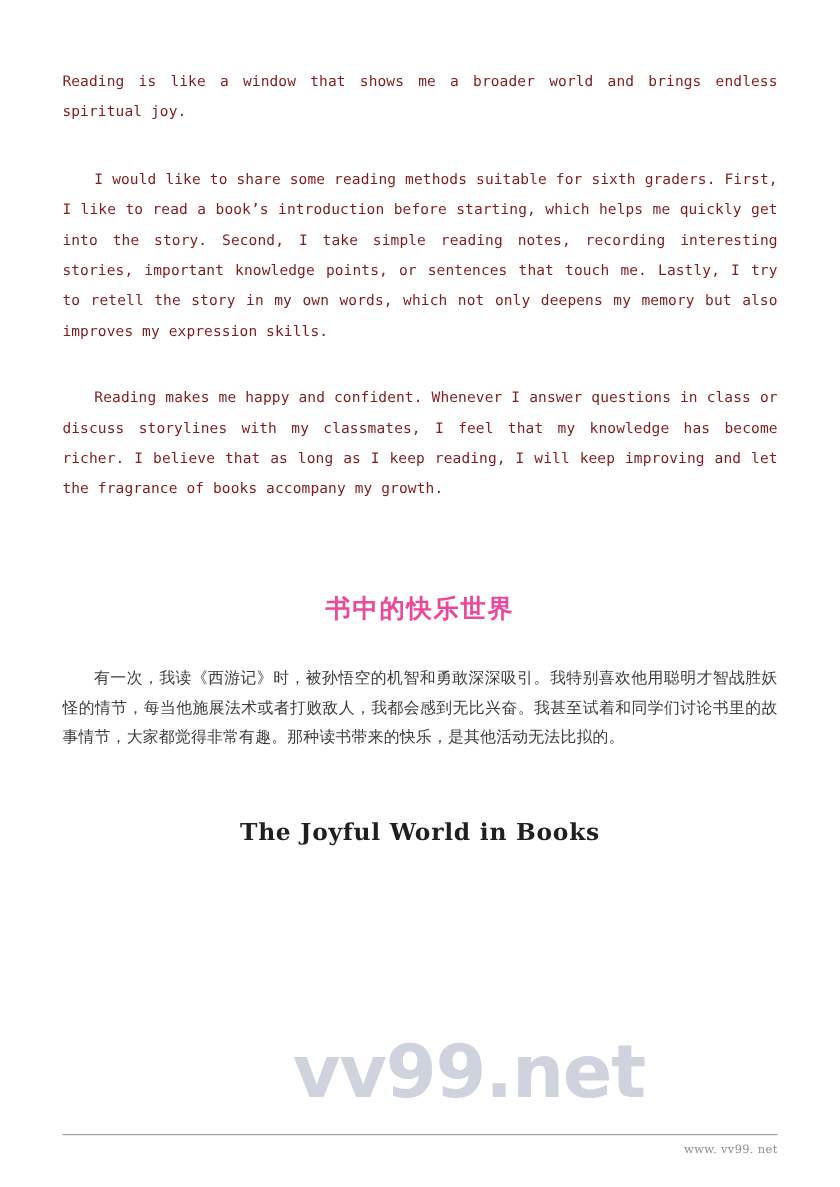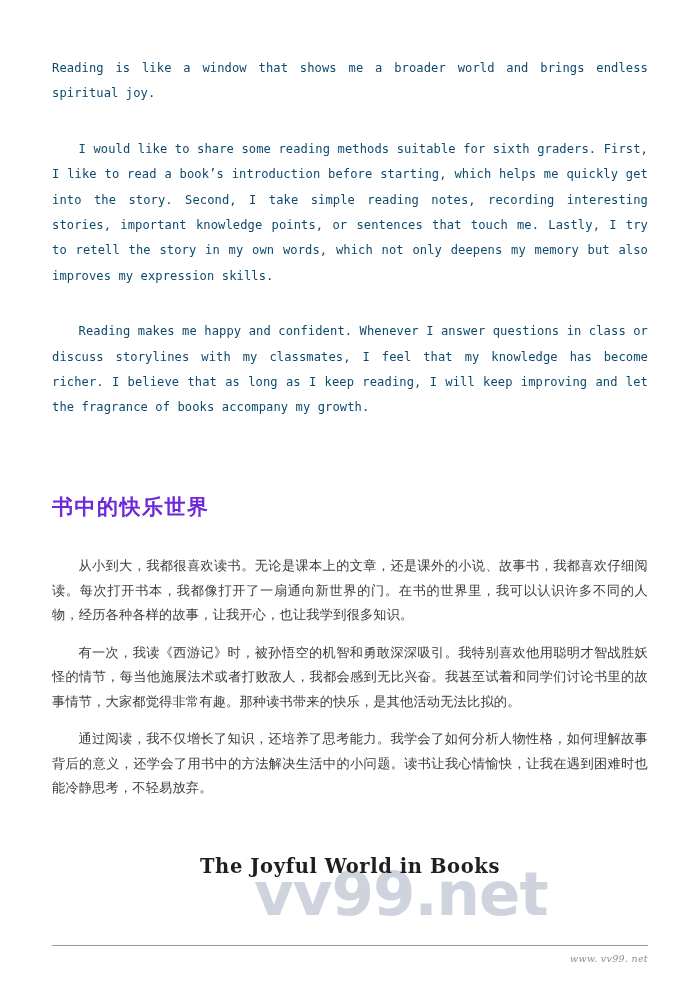--- a/index.html
+++ b/index.html
@@ -18,57 +18,58 @@
   .content {
     position: absolute;
     left: 52px;
     top: 0;
     width: 596px;
   }
 
   
   .watermark {
     position: absolute;
-    left: 254px;
+    left: 244px;
     top: 858px;
     font-family: "DejaVu Sans", sans-serif;
     font-weight: bold;
     font-size: 61px;
     letter-spacing: -1px;
     color: #c6ccd8;
     opacity: 0.85;
     white-space: nowrap;
     pointer-events: none;
     z-index: 5;
   }
 
   
   .en-para {
     font-family: "DejaVu Sans Mono", "Liberation Mono", monospace;
     font-size: 12.1px;
     line-height: 25.4px;
-    color: #0c4a6e;
+    color: #7f1d1d;
     text-align: justify;
     text-justify: inter-word;
     margin: 0;
     letter-spacing: 0.1px;
   }
   .en-para.indent {
     text-indent: 2.2em;
   }
   .en-para + .en-para {
     margin-top: 30px;
   }
 
   
   .cn-title {
     font-family: "DejaVu Serif", "Liberation Serif", serif;
     font-weight: bold;
     font-size: 21px;
-    color: #6d28d9;
+    color: #ec4899;
+    text-align: center;
     letter-spacing: 1.5px;
     margin: 0;
     line-height: 1.3;
   }
 
   
   .cn-para {
     font-family: "DejaVu Serif", "Liberation Serif", serif;
     font-size: 13.2px;
     line-height: 24.5px;
@@ -112,21 +113,20 @@
   }
   .footer-rule {
     width: 100%;
     height: 1px;
     background: #9a9a9a;
     border: 0;
     margin: 0;
   }
   .footer-text {
     font-family: "DejaVu Serif", "Liberation Serif", serif;
-    font-style: italic;
     font-size: 9.5px;
     color: #8d8d8d;
     text-align: right;
     margin-top: 7px;
     letter-spacing: 0.3px;
   }
 </style>
 </head>
 <body>
 
@@ -144,23 +144,21 @@
       <p class="en-para indent">Reading makes me happy and confident. Whenever I answer questions in class or discuss storylines with my classmates, I feel that my knowledge has become richer. I believe that as long as I keep reading, I will keep improving and let the fragrance of books accompany my growth.</p>
     </div>
 
     <div class="sp-2"></div>
 
     <div>
       <h1 class="cn-title">书中的快乐世界</h1>
 
       <div class="sp-3"></div>
 
-      <p class="cn-para">从小到大，我都很喜欢读书。无论是课本上的文章，还是课外的小说、故事书，我都喜欢仔细阅读。每次打开书本，我都像打开了一扇通向新世界的门。在书的世界里，我可以认识许多不同的人物，经历各种各样的故事，让我开心，也让我学到很多知识。</p>
       <p class="cn-para">有一次，我读《西游记》时，被孙悟空的机智和勇敢深深吸引。我特别喜欢他用聪明才智战胜妖怪的情节，每当他施展法术或者打败敌人，我都会感到无比兴奋。我甚至试着和同学们讨论书里的故事情节，大家都觉得非常有趣。那种读书带来的快乐，是其他活动无法比拟的。</p>
-      <p class="cn-para">通过阅读，我不仅增长了知识，还培养了思考能力。我学会了如何分析人物性格，如何理解故事背后的意义，还学会了用书中的方法解决生活中的小问题。读书让我心情愉快，让我在遇到困难时也能冷静思考，不轻易放弃。</p>
     </div>
 
     <div class="sp-5"></div>
 
     <div>
       <h1 class="en-title">The Joyful World in Books</h1>
 
     </div>
 
   </div>

